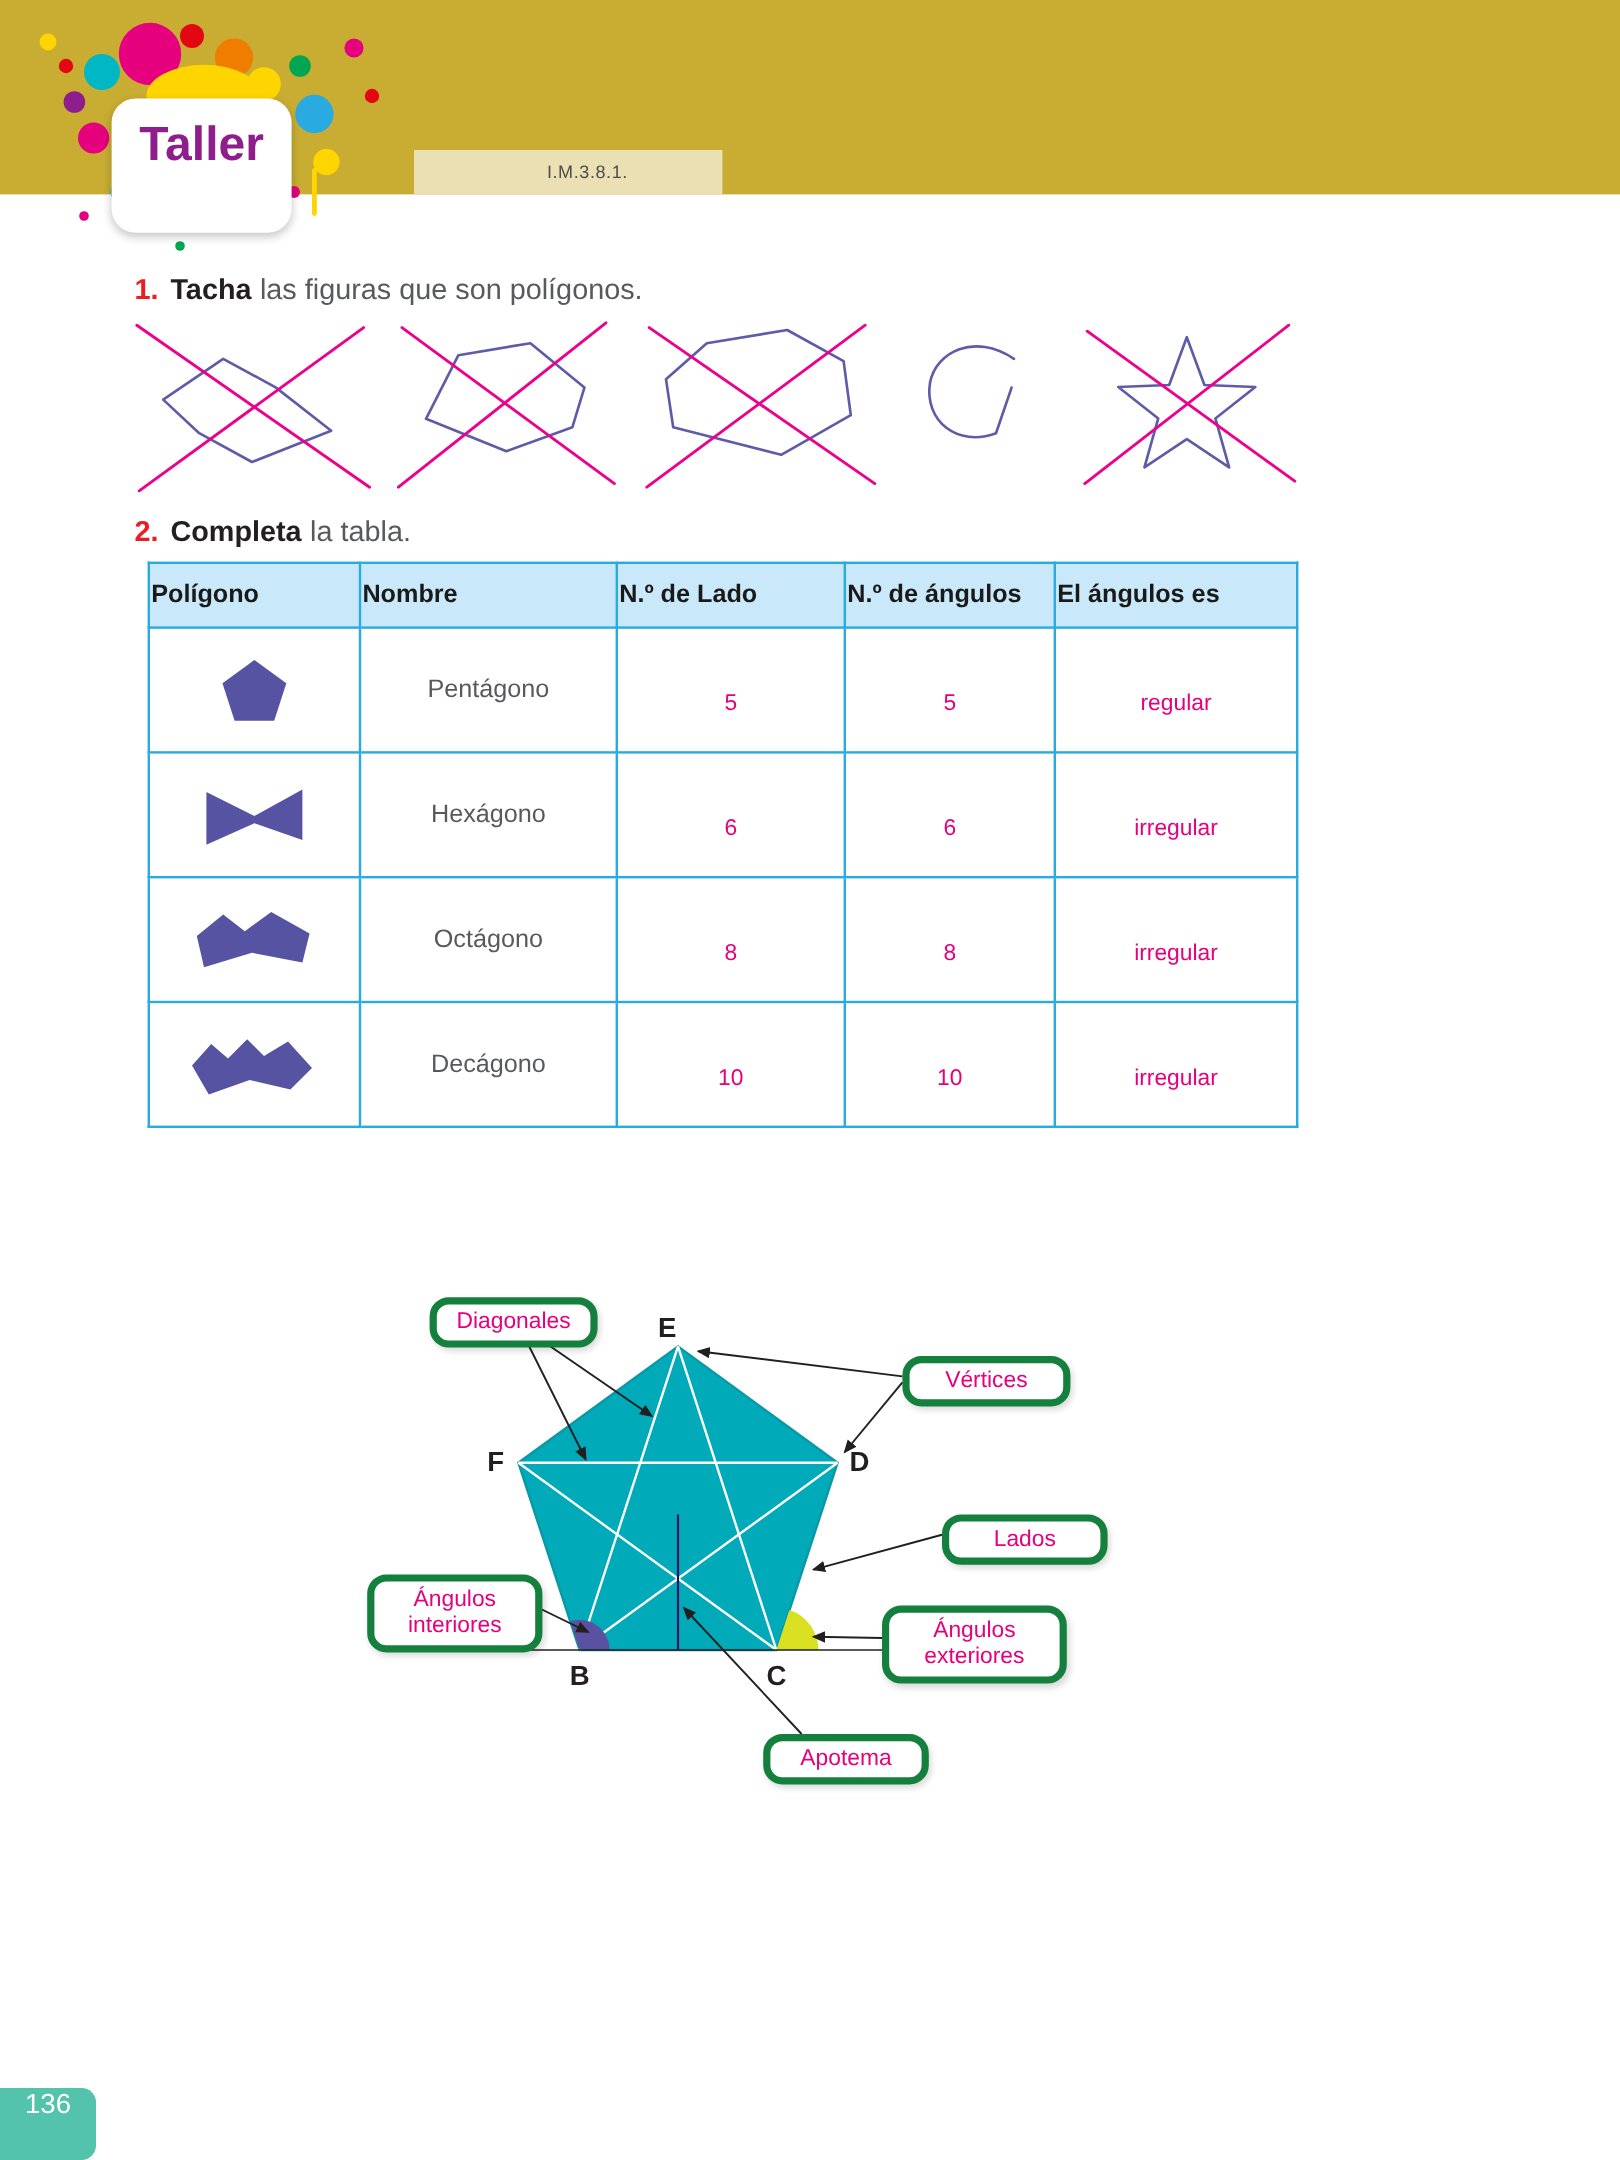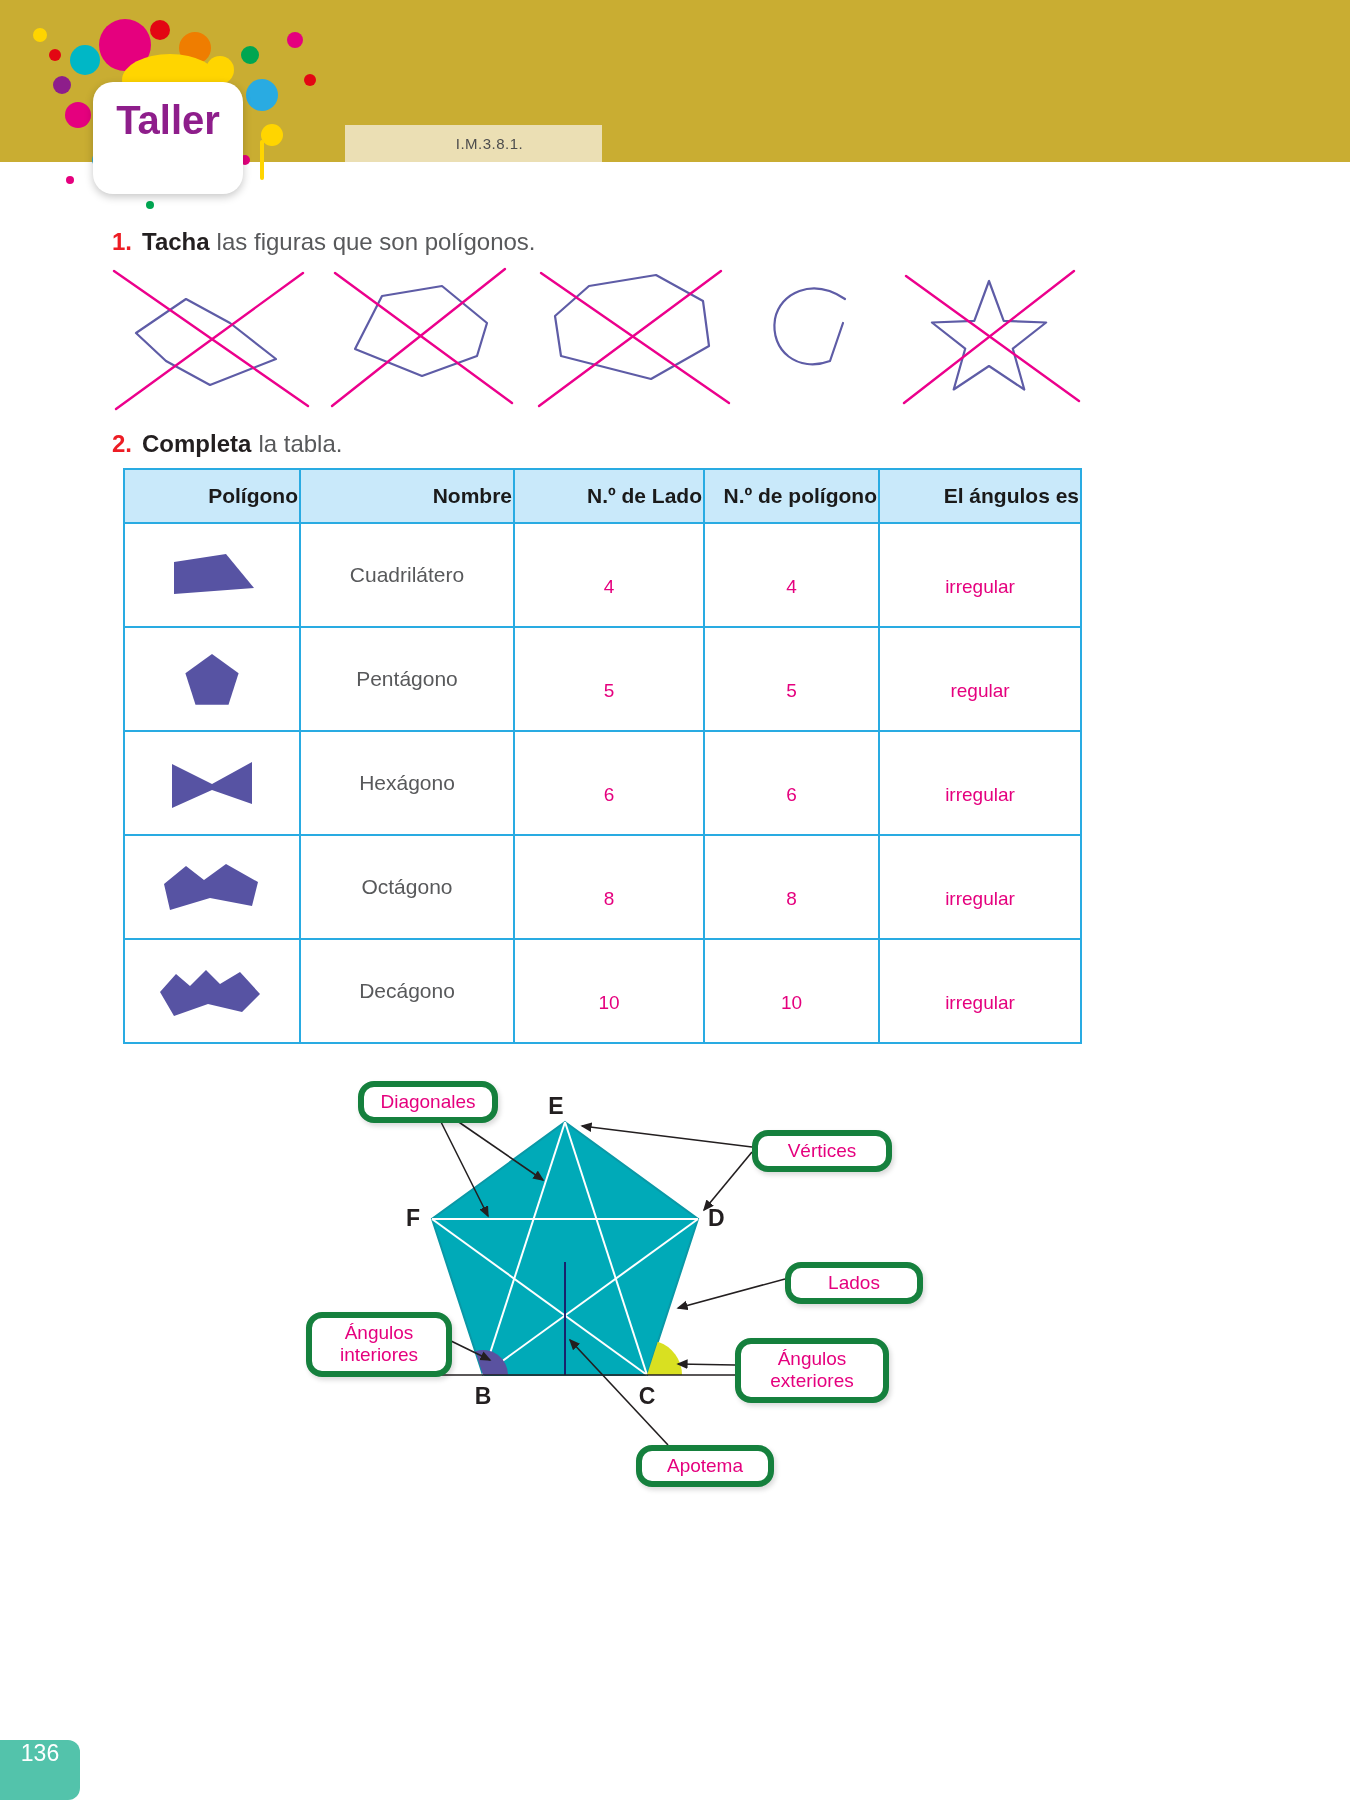--- a/index.html
+++ b/index.html
@@ -23,21 +23,21 @@
 
   
   .figures{position:absolute;left:108px;top:258px;height:160px;display:flex;gap:14px;align-items:center;}
   .fig{display:block;}
   .outline{fill:none;stroke:#5e5ca6;stroke-width:2.2;stroke-linejoin:round;stroke-linecap:round;}
   .cross{stroke:#ec008c;stroke-width:2.4;stroke-linecap:round;}
 
   
   table.poly{position:absolute;left:123px;top:468px;width:957px;border-collapse:collapse;table-layout:fixed;}
   table.poly th,table.poly td{border:2px solid #29abe2;}
-  table.poly th{height:50px;background:#c9e9fa;font-size:21px;font-weight:bold;color:#1a1a1a;text-align:right;}
+  table.poly th{height:50px;background:#c9e9fa;font-size:21px;font-weight:bold;color:#1a1a1a;text-align:left;}
   table.poly td{height:77px;vertical-align:middle;text-align:center;background:#ffffff;}
   td.name-cell{font-size:21px;color:#58595b;}
   td.ans{font-size:19px;color:#e5007e;padding-top:24px;}
   td.shape-cell svg{display:block;margin:0 auto;}
 
   
   .diagram{position:absolute;left:0;top:1030px;z-index:1;}
   .callout{position:absolute;z-index:4;background:#ffffff;border:6px solid #15803d;border-radius:16px;
            color:#e5007e;font-size:19px;text-align:center;padding:4px 8px;white-space:pre-line;
            line-height:1.18;box-shadow:2px 3px 5px rgba(0,0,0,.15);box-sizing:border-box;}
@@ -134,36 +134,25 @@
         <col style="width:214px">
         <col style="width:190px">
         <col style="width:175px">
         <col style="width:202px">
     </colgroup>
     <thead>
       <tr>
         <th>Polígono</th>
         <th>Nombre</th>
         <th>N.º de Lado</th>
-        <th>N.º de polígono</th>
+        <th>N.º de ángulos</th>
         <th>El ángulos es</th>
       </tr>
     </thead>
     <tbody>
-      <tr>
-        <td class="shape-cell">
-          <svg width="120" height="66" viewBox="0 0 120 66">
-            <polygon points="22,20 74,12 102,46 22,52" fill="#5753a3"></polygon>
-          </svg>
-        </td>
-        <td class="name-cell">Cuadrilátero</td>
-        <td class="ans">4</td>
-        <td class="ans">4</td>
-        <td class="ans">irregular</td>
-      </tr>
       <tr>
         <td class="shape-cell">
           <svg width="120" height="66" viewBox="0 0 120 66">
             <polygon points="60,8 86.6,27.3 76.5,58.7 43.5,58.7 33.4,27.3" fill="#5753a3"></polygon>
           </svg>
         </td>
         <td class="name-cell">Pentágono</td>
         <td class="ans">5</td>
         <td class="ans">5</td>
         <td class="ans">regular</td>

